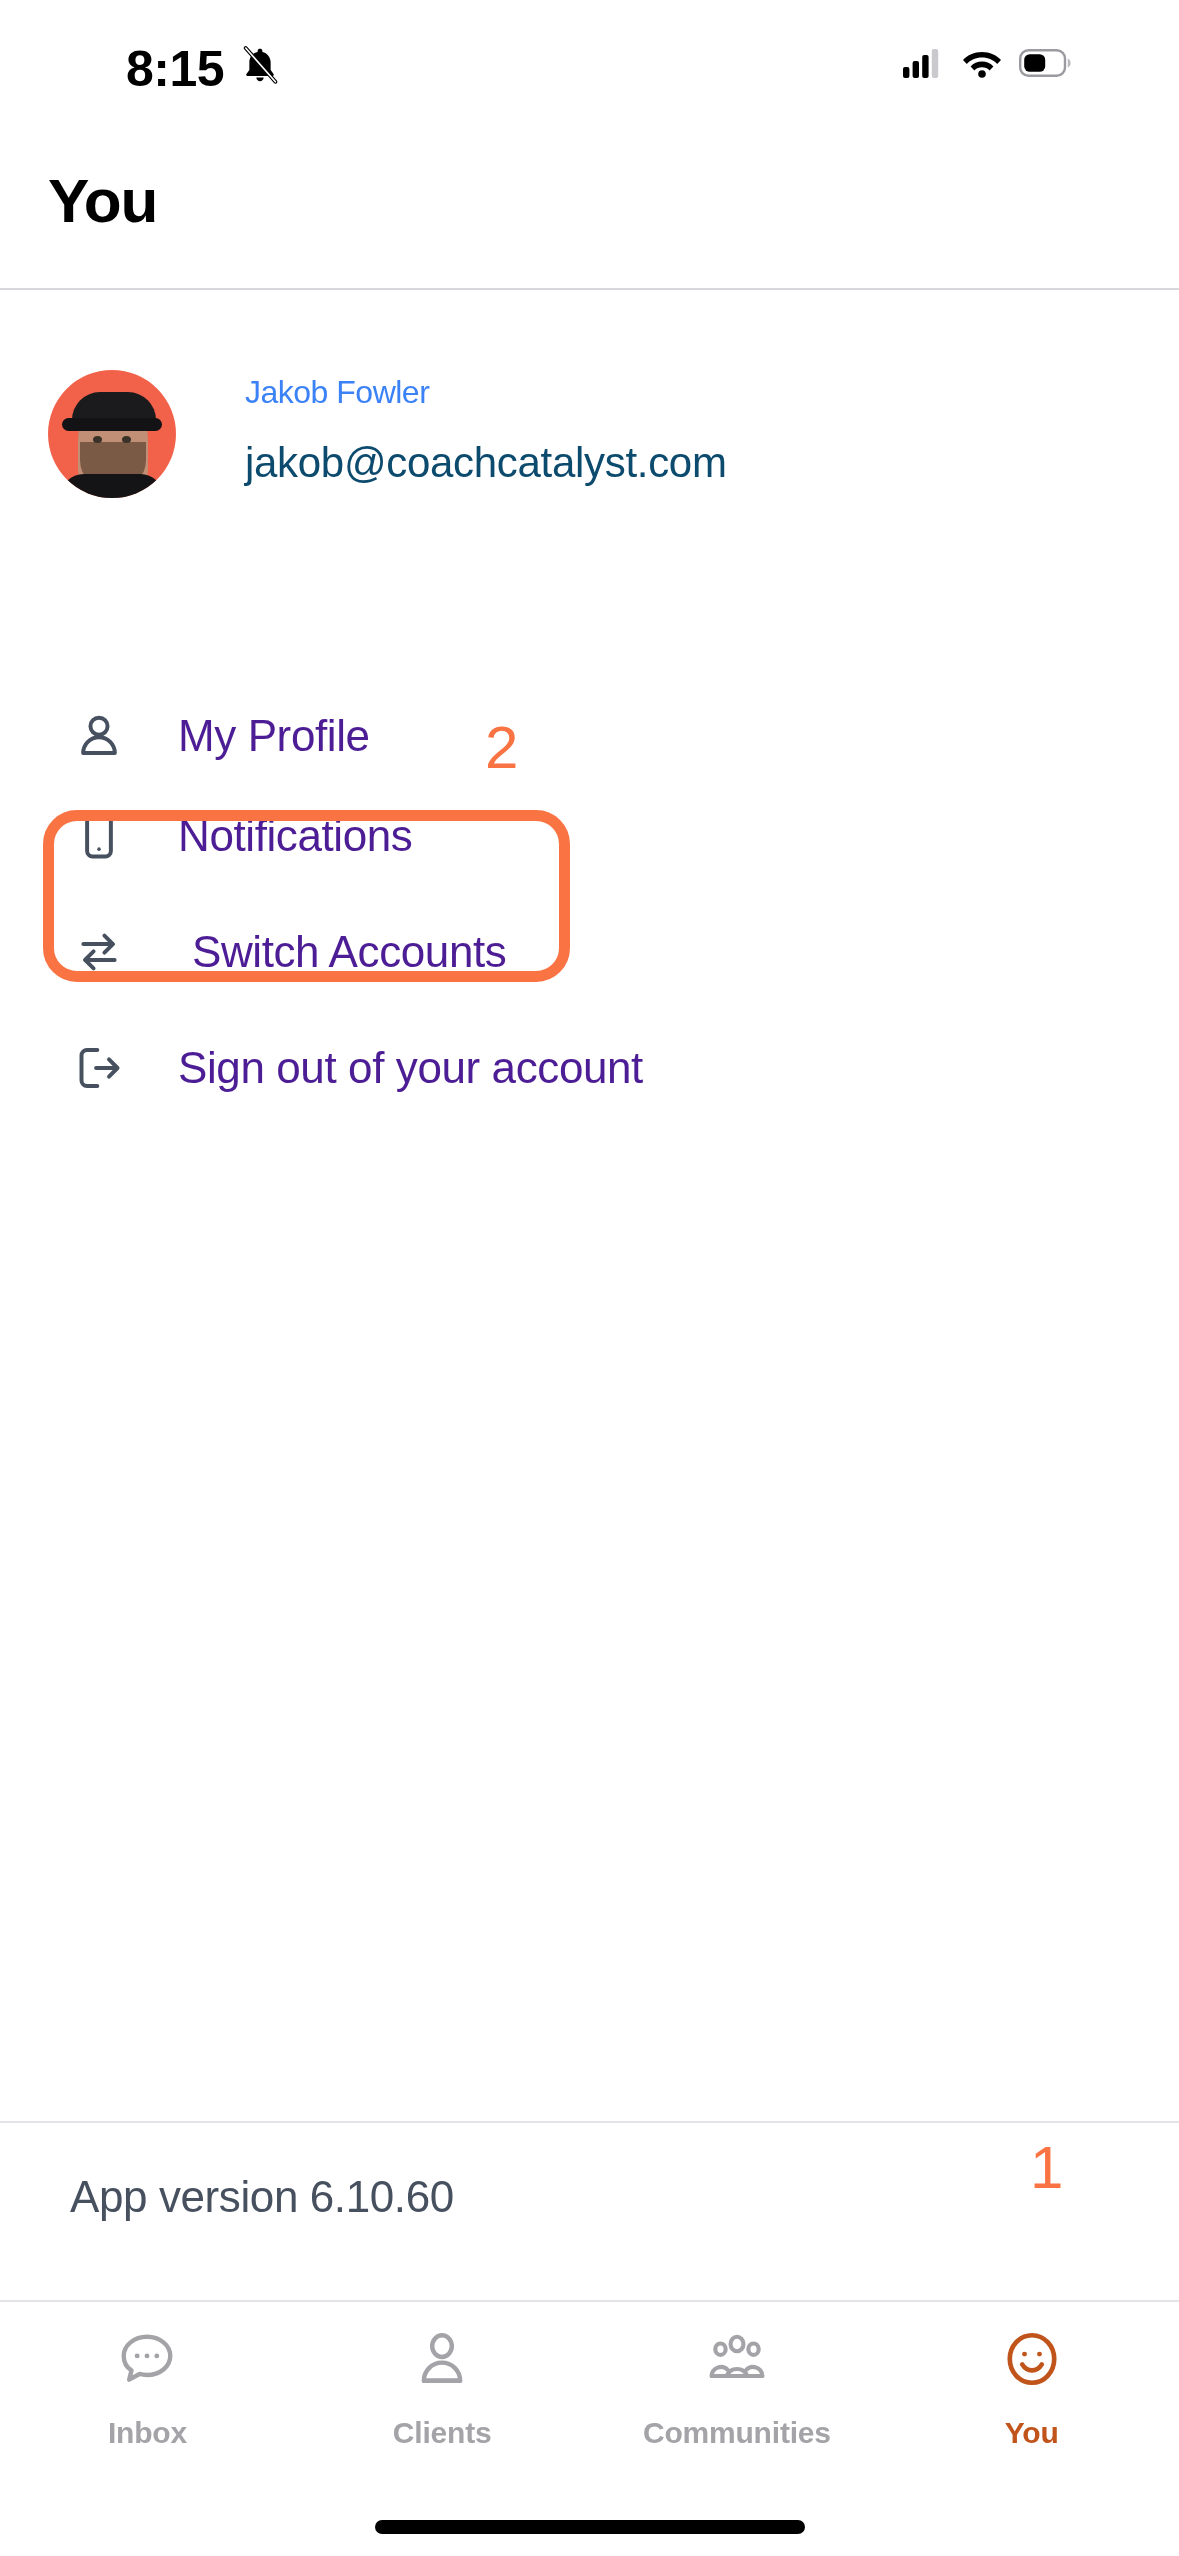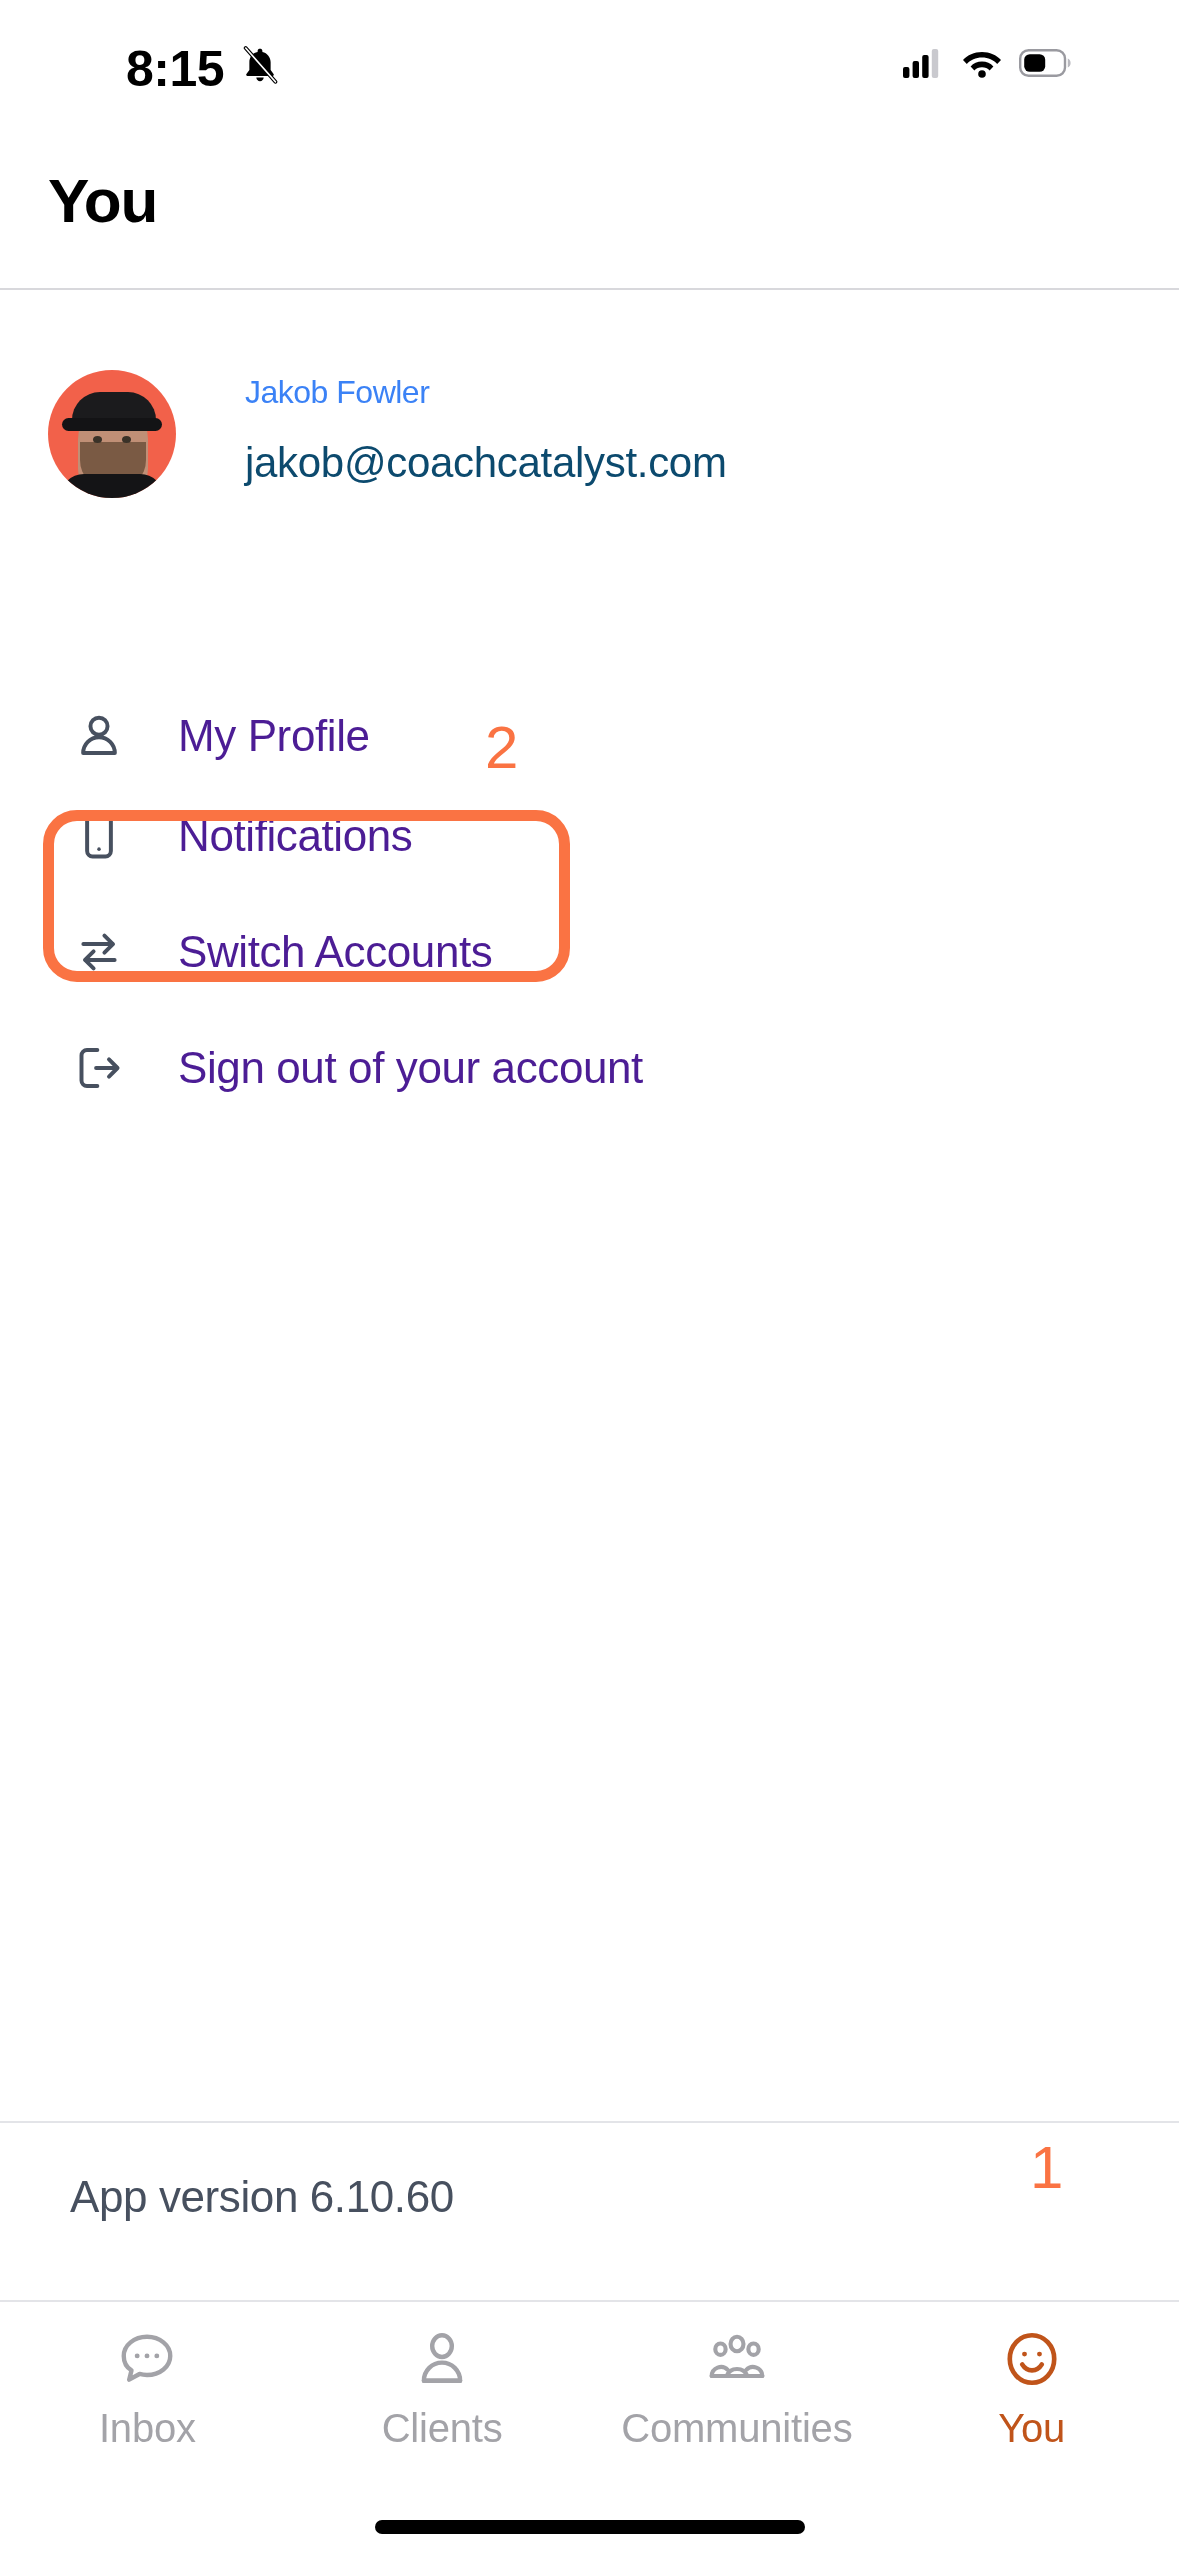--- a/index.html
+++ b/index.html
@@ -190,21 +190,21 @@
   .menu-label {
     margin-left: 50px;
     font-size: 44px;
     color: #4c1d95;
     letter-spacing: -0.4px;
     line-height: 1;
   }
 
   #item-my-profile   { margin-top: 0; }
   #item-notifications{ margin-top: 8px; }
-  #item-switch       { margin-top: 24px; }
+  #item-switch       { margin-top: 24px; gap: 14px; }
   #item-signout      { margin-top: 24px; }
 
   
   #notif-highlight {
     position: absolute;
     left: 43px;
     top: 810px;
     width: 527px;
     height: 172px;
     border: 11px solid #FA7343;
@@ -261,23 +261,23 @@
     padding-top: 22px;
   }
   .tab-icon {
     width: 70px;
     height: 70px;
     display: flex;
     align-items: center;
     justify-content: center;
   }
   .tab-label {
-    margin-top: 14px;
-    font-size: 40px;
-    font-weight: normal;
+    margin-top: 24px;
+    font-size: 30px;
+    font-weight: bold;
     color: #a3a3a8;
     letter-spacing: -0.2px;
     line-height: 1;
   }
   .tab.active .tab-label { color: #C0541A; }
 
   #home-indicator {
     position: absolute;
     left: 50%;
     transform: translateX(-50%);

